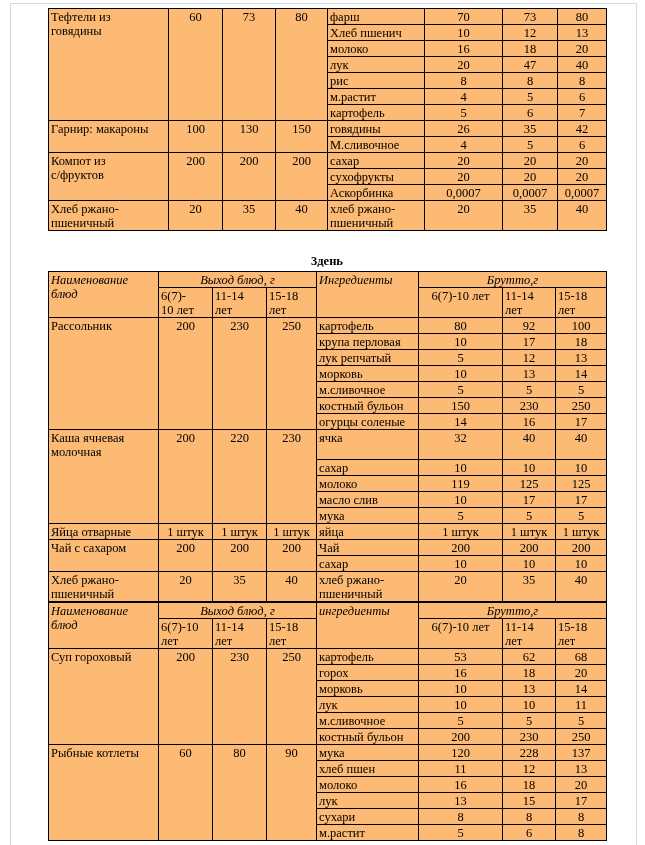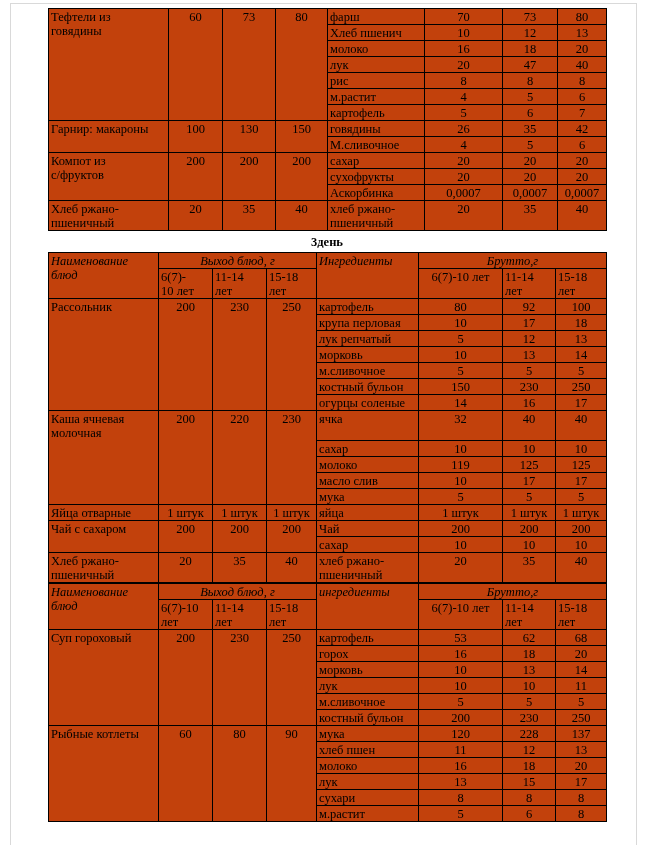--- a/index.html
+++ b/index.html
@@ -10,40 +10,40 @@
   .page{
     box-sizing:border-box;
     margin:3px 0 0 10px;
     width:627px;min-height:842px;
     border-top:1px solid #d9d9d9;
     border-left:1px solid #d9d9d9;
     border-right:1px solid #d9d9d9;
     background:#fff;
   }
   .content{padding:4px 0 0 37px;}
-  table.menu{border-collapse:collapse;table-layout:fixed;width:558px;background:#c2410c;}
+  table.menu{border-collapse:collapse;table-layout:fixed;width:558px;background:#fdba74;}
   .menu td,.menu th{
     border:1px solid #000;
     vertical-align:top;
     font-size:12.5px;line-height:14px;
     font-weight:normal;
     padding:1px 2px 0 2px;
     overflow:hidden;
   }
   .c{text-align:center;}
   .l{text-align:left;padding-left:3px;}
   .b{font-weight:bold;font-style:italic;}
   .pre{white-space:pre-line;}
   .sp{
     text-decoration:underline wavy #cc0000 1px;
     text-underline-offset:2px;
   }
   .title{
     width:558px;text-align:center;font-weight:bold;
-    font-size:12.5px;line-height:15px;margin:4px 0 2px 0;
+    font-size:12.5px;line-height:15px;margin:23px 0 2px 0;
   }
 </style>
 </head>
 <body>
 
 <div class="page">
   <div class="content">
     <table class="menu">
         <colgroup>
           <col style="width: 120px;">

